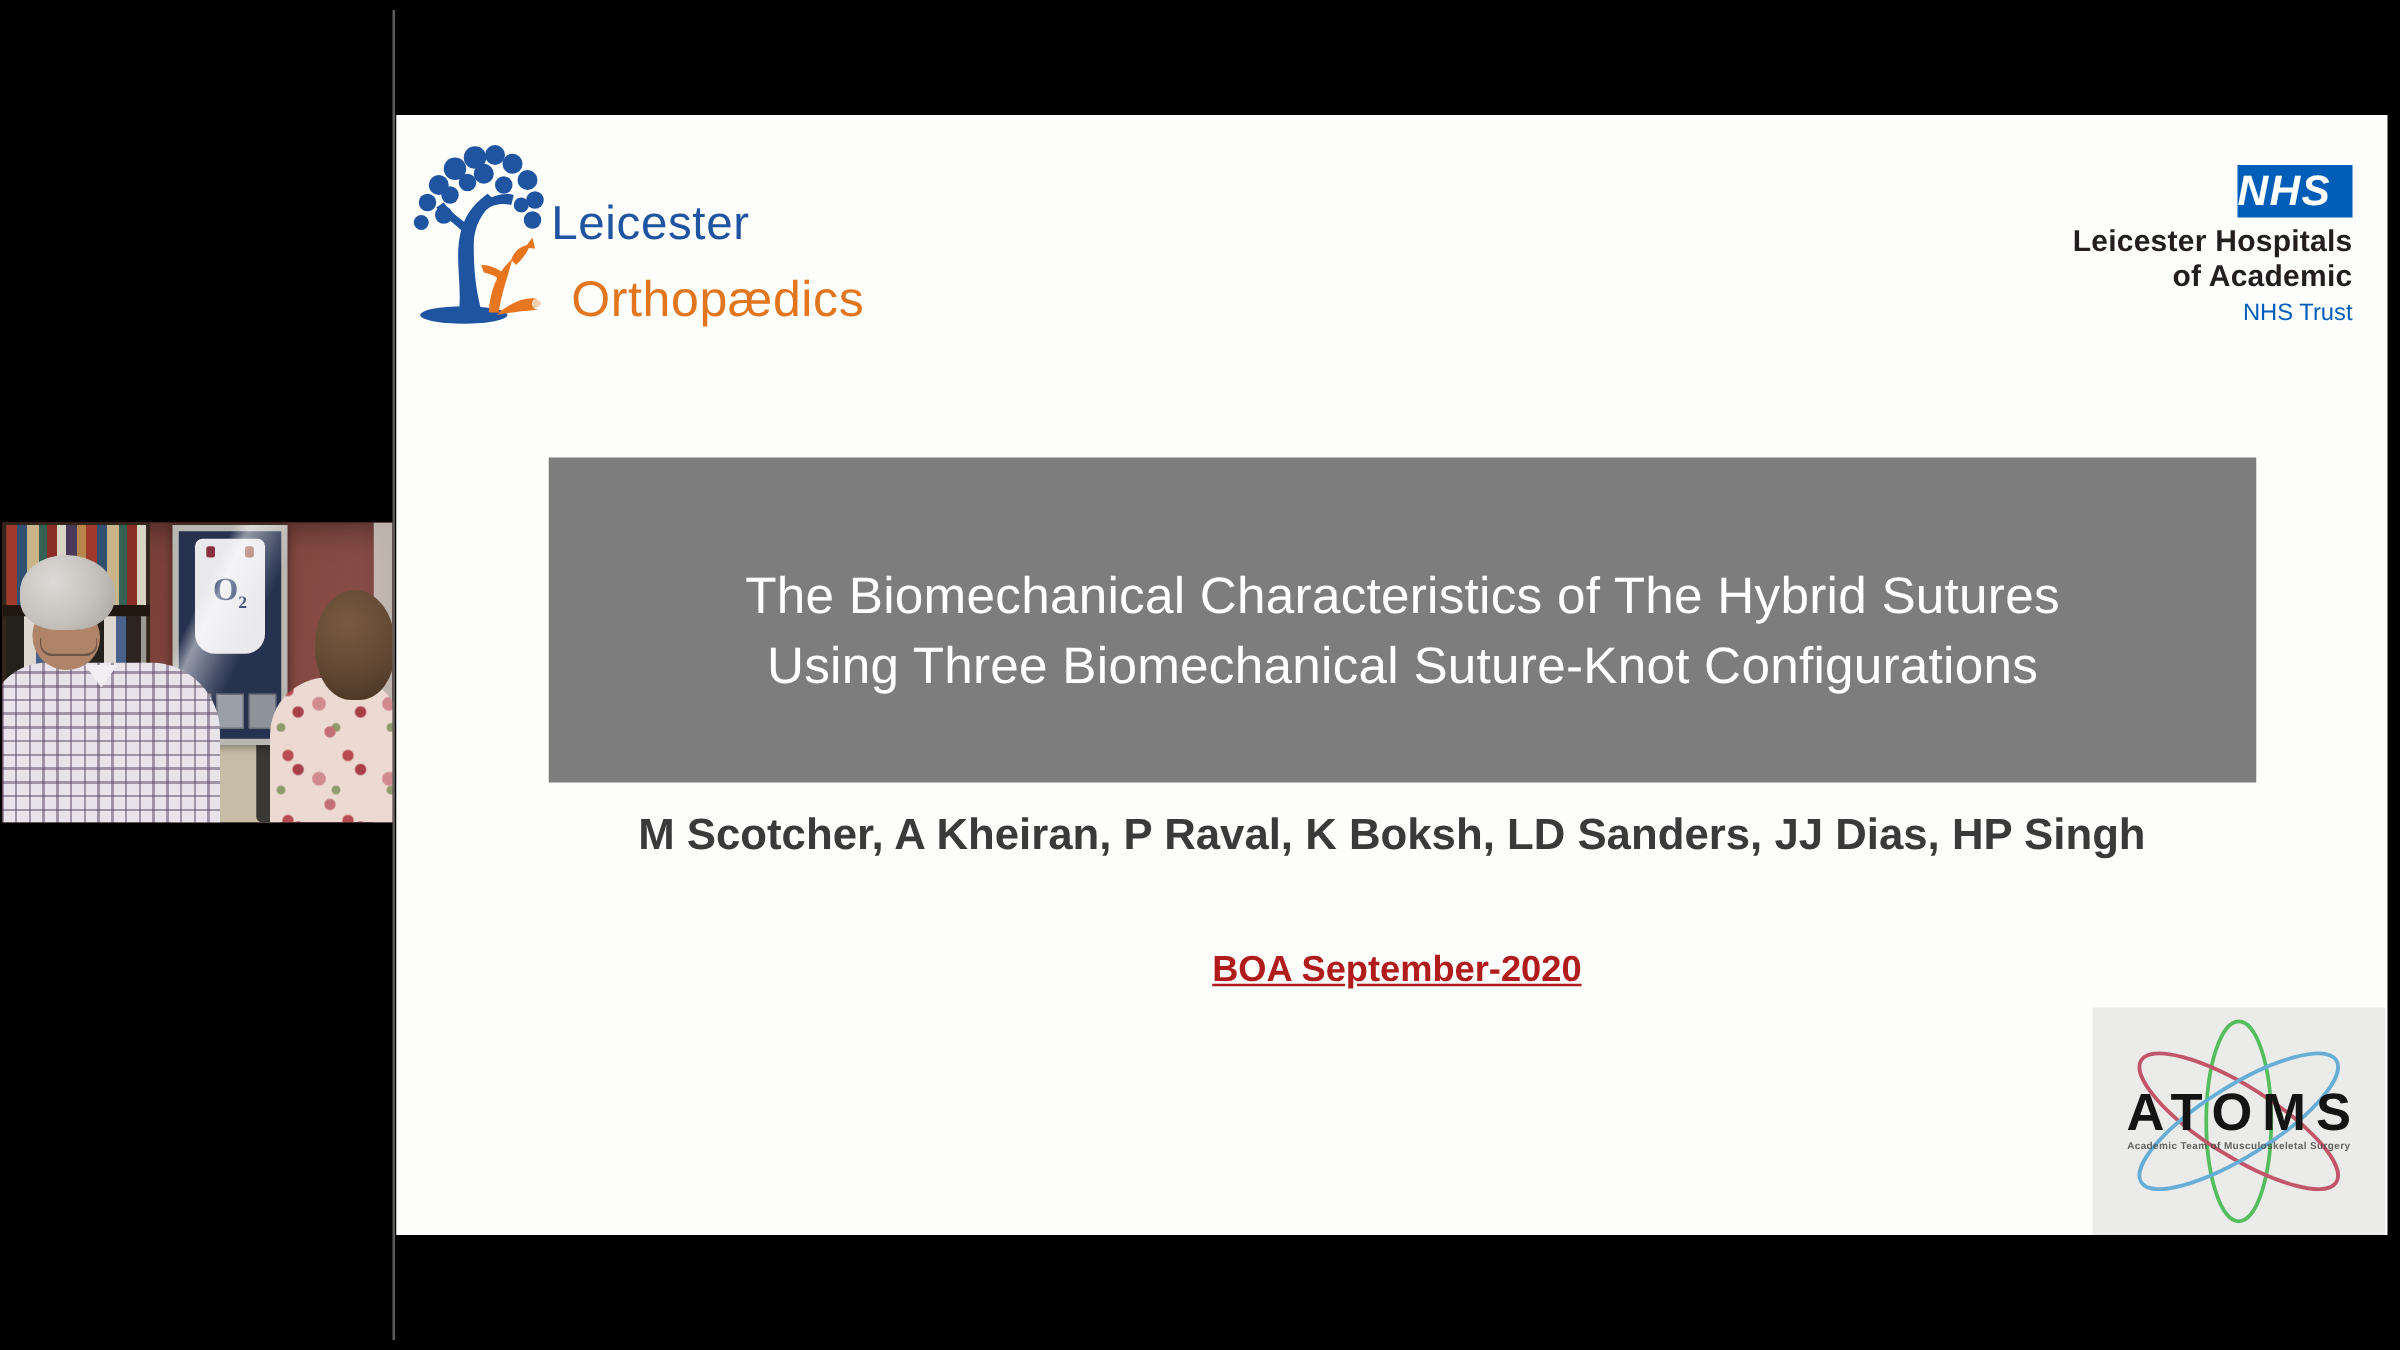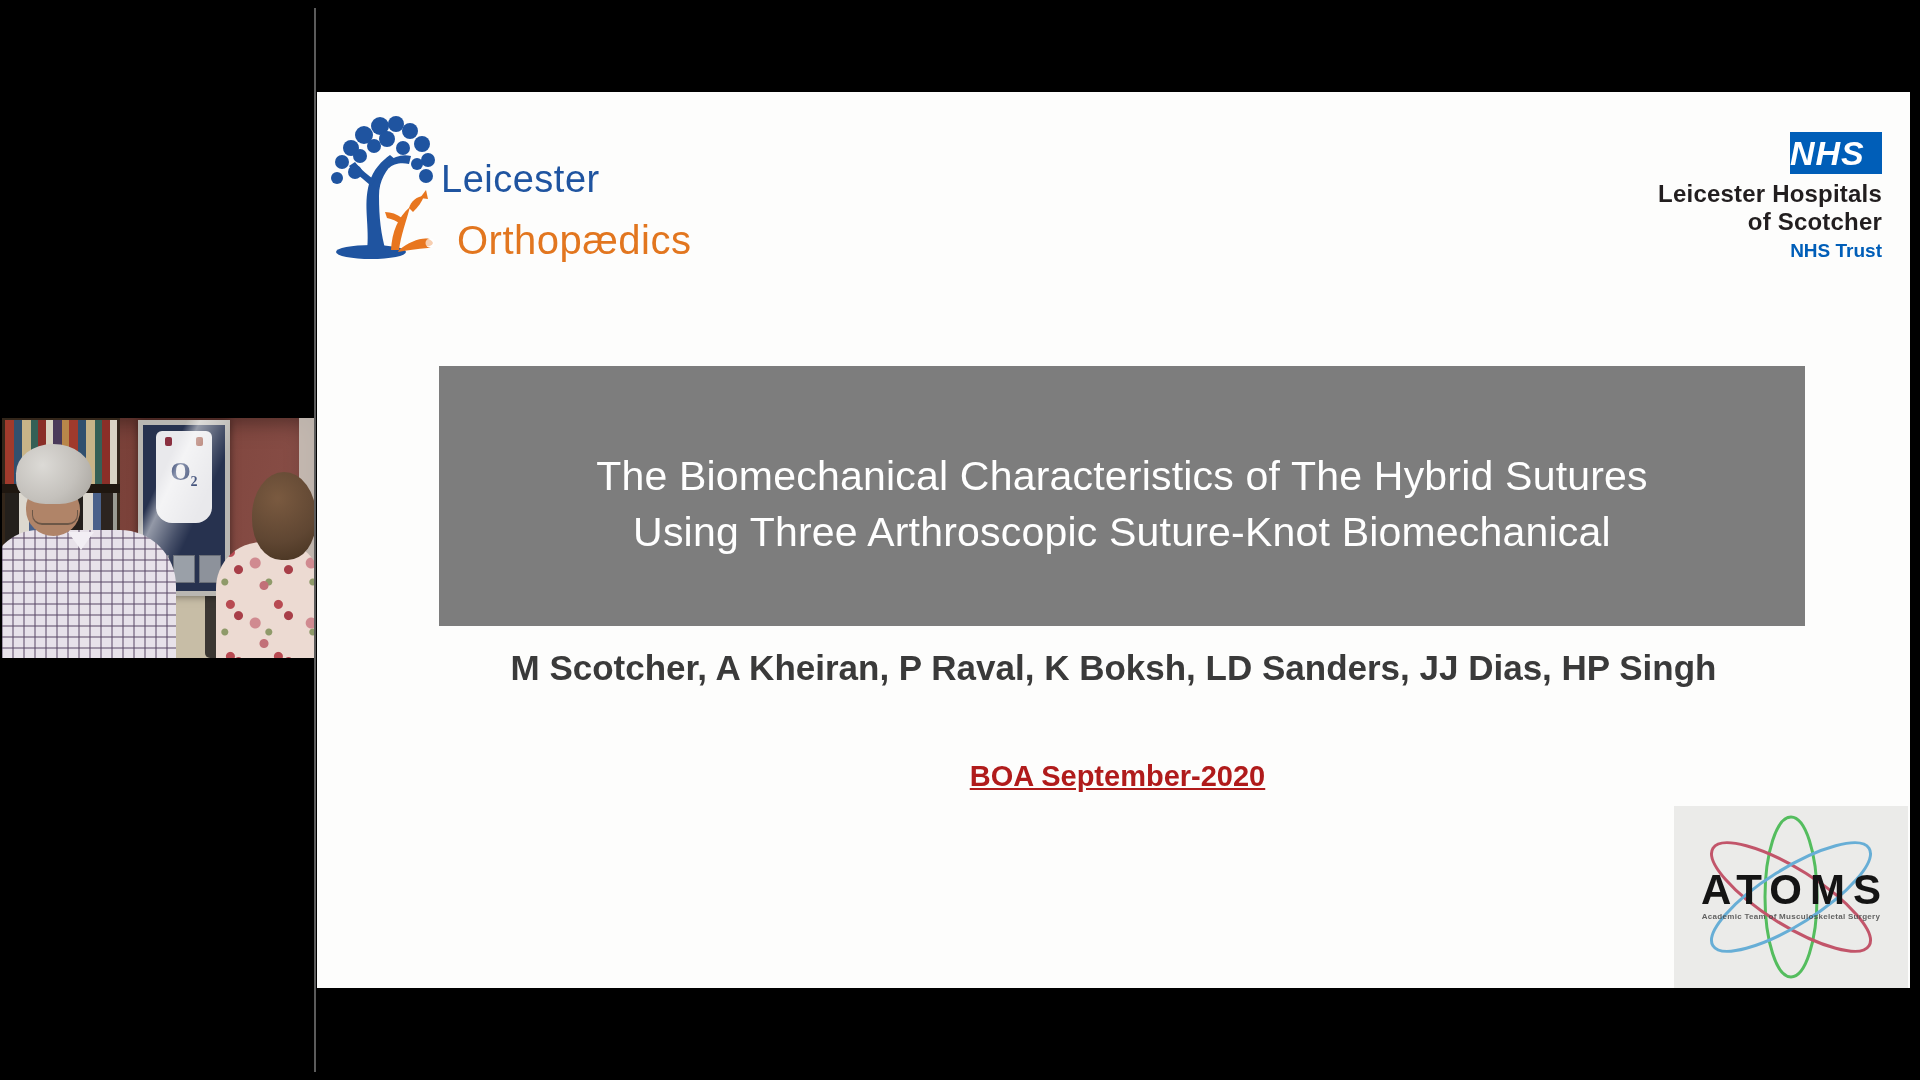--- a/index.html
+++ b/index.html
@@ -80,21 +80,21 @@
   .leicester-text{position:absolute;left:116px;top:54px;line-height:1;}
   .leic-1{font-size:38px;color:#1f54a0;letter-spacing:.5px;}
   .leic-2{font-size:40px;color:#e2761f;margin-left:16px;margin-top:22px;letter-spacing:.5px;}
 
   
   .nhs{position:absolute;right:28px;top:40px;width:300px;text-align:right;}
   .nhs-box{display:inline-block;width:92px;height:42px;background:#005eb8;color:#fff;
            text-align:left;font-weight:bold;font-style:italic;font-size:34px;line-height:42px;
            letter-spacing:1px;margin-bottom:6px;}
   .nhs-t{font-size:24px;font-weight:bold;color:#221e1f;line-height:28px;letter-spacing:.2px;}
-  .nhs-trust{font-size:19px;font-weight:bold;color:#005eb8;margin-top:4px;}
+  .nhs-trust{font-size:19px;font-weight:normal;color:#005eb8;margin-top:4px;}
 
   
   .banner{position:absolute;left:122px;top:274px;width:1366px;height:260px;background:#7d7d7d;
           display:flex;flex-direction:column;justify-content:center;align-items:center;
           box-sizing:border-box;padding-top:16px;}
   .title-line{font-size:41px;font-weight:normal;color:#ffffff;line-height:56px;text-align:center;
               letter-spacing:.2px;}
 
   
   .authors{position:absolute;left:0;width:100%;top:554px;text-align:center;
@@ -194,27 +194,27 @@
         </svg>
         <div class="leicester-text">
           <div class="leic-1">Leicester</div>
           <div class="leic-2">Orthopædics</div>
         </div>
       </div>
 
       <div class="nhs">
         <div class="nhs-box">NHS</div>
         <div class="nhs-t">Leicester Hospitals</div>
-        <div class="nhs-t">of Scotcher</div>
+        <div class="nhs-t">of Academic</div>
         <div class="nhs-trust">NHS Trust</div>
       </div>
 
       <div class="banner">
         <div class="title-line">The Biomechanical Characteristics of The Hybrid Sutures</div>
-        <div class="title-line">Using Three Arthroscopic Suture-Knot Biomechanical</div>
+        <div class="title-line">Using Three Biomechanical Suture-Knot Configurations</div>
       </div>
 
       <div class="authors">M Scotcher, A Kheiran, P Raval, K Boksh, LD Sanders, JJ Dias, HP Singh</div>
 
       <div class="event">BOA September-2020</div>
 
       <div class="atoms">
         <svg width="234" height="183" viewBox="0 0 234 183">
           <ellipse cx="117" cy="91" rx="26" ry="80" fill="none" stroke="#54bd5e" stroke-width="3"></ellipse>
           <ellipse cx="117" cy="91" rx="92" ry="28" fill="none" stroke="#c2556a" stroke-width="3" transform="rotate(32 117 91)"></ellipse>

